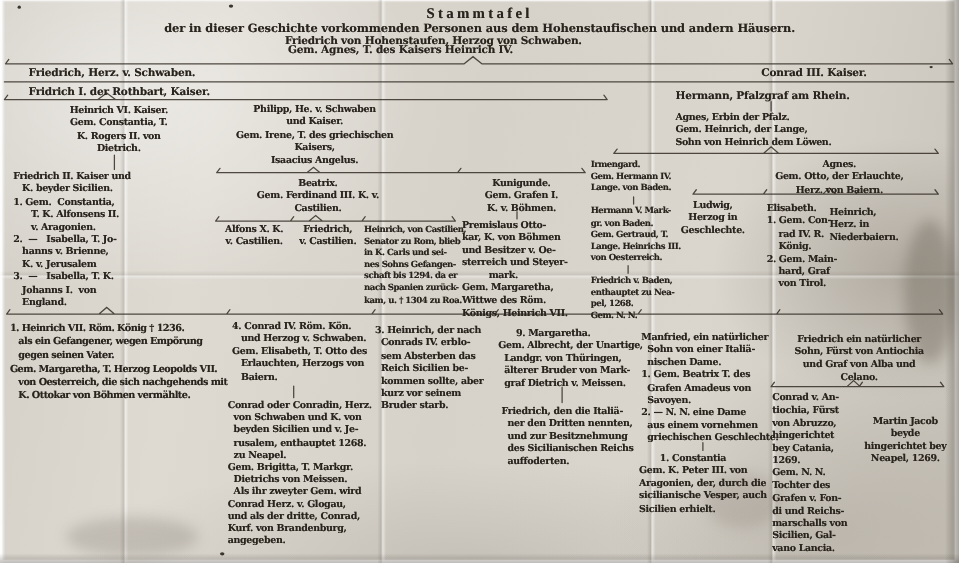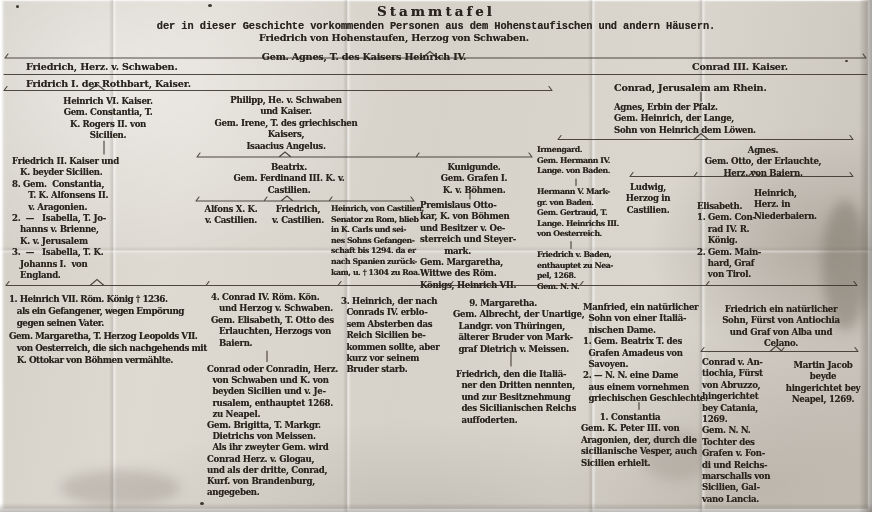--- a/index.html
+++ b/index.html
@@ -32,22 +32,22 @@
   .speck{position:absolute;border-radius:50%;background:#3a352d;}
   .blk{
     position:absolute;white-space:pre;font-weight:700;color:#29241d;
     font-size:8.6px;line-height:11.4px;letter-spacing:-0.3px;
     text-shadow:0 0 .5px rgba(41,36,29,.55);
   }
   .c{text-align:center;}
   .lg{font-size:9.6px;letter-spacing:-0.2px;}
   .tight{font-size:8.8px;letter-spacing:-0.5px;line-height:12.2px;}
   .xs{font-size:7.8px;letter-spacing:-0.45px;line-height:10.6px;}
-  .t1{font-size:13.5px;letter-spacing:3px;}
-  .t2{font-size:10.4px;letter-spacing:-0.1px;font-family:Liberation Mono, monospace;}
+  .t1{font-size:13.5px;letter-spacing:3px;font-family:Liberation Serif, serif;}
+  .t2{font-size:10.4px;letter-spacing:-0.1px;}
   svg.lines{position:absolute;left:0;top:0;pointer-events:none;}
 </style>
 </head>
 <body>
 
 <div class="paper"></div>
 
 <div class="crease" style="left:109px"></div>
 <div class="crease" style="left:343px"></div>
 <div class="crease" style="left:588px"></div>
@@ -88,38 +88,38 @@
 
     <path d="M701 351.5 H858 M770 351.5 L776 346 L782 351.5 M701 351.5 l3 -4 M781 351.5 l3 -4 M858 351.5 l-3 -4"></path>
 
     <path d="M104 141 V154 M470 192.5 V199 M576 179 V185.5 M571 241.5 V248.5 M267 351 V361.5 M511 352 V366 M639 402.5 V409.5"></path>
   </g>
 </svg>
 
 <div class="blk c t1" style="left:0;top:6px;width:872px">Stammtafel</div>
 <div class="blk c t2" style="left:0;top:21px;width:872px">der in dieser Geschichte vorkommenden Personen aus dem Hohenstaufischen und andern Häusern.</div>
 <div class="blk c lg" style="left:0;top:32px;width:788px">Friedrich von Hohenstaufen, Herzog von Schwaben.</div>
-<div class="blk c lg" style="left:0;top:51px;width:728px">Gem. Agnes, T. des Kaisers Heinrich IV.</div>
+<div class="blk c lg" style="left:0;top:40px;width:728px">Gem. Agnes, T. des Kaisers Heinrich IV.</div>
 
 <div class="blk lg" style="left:26px;top:61px">Friedrich, Herz. v. Schwaben.</div>
 <div class="blk lg" style="left:692px;top:61px">Conrad III. Kaiser.</div>
 
 <div class="blk lg" style="left:26px;top:78px">Fridrich I. der Rothbart, Kaiser.</div>
-<div class="blk lg" style="left:614px;top:82px">Conrad, Jerusalem am Rhein.</div>
+<div class="blk lg" style="left:614px;top:82px">Hermann, Pfalzgraf am Rhein.</div>
 <div class="blk" style="left:614px;top:102px">Agnes, Erbin der Pfalz.
 Gem. Heinrich, der Lange,
 Sohn von Heinrich dem Löwen.</div>
 
 <div class="blk c" style="left:28px;top:96px;width:160px">Heinrich VI. Kaiser.
 Gem. Constantia, T.
 K. Rogers II. von
-Sicilien.</div>
+Dietrich.</div>
 <div class="blk" style="left:12px;top:156px;width:180px">Friedrich II. Kaiser und
    K. beyder Sicilien.
-8. Gem.  Constantia,
+1. Gem.  Constantia,
       T. K. Alfonsens II.
       v. Aragonien.
 2.  —   Isabella, T. Jo-
    hanns v. Brienne,
    K. v. Jerusalem
 3.  —   Isabella, T. K.
    Johanns I.  von
    England.</div>
 <div class="blk c" style="left:197px;top:95px;width:178px">Philipp, He. v. Schwaben
 und Kaiser.
@@ -163,22 +163,22 @@
 von Oesterreich.</div>
 <div class="blk xs" style="left:537px;top:250px">Friedrich v. Baden,
 enthauptet zu Nea-
 pel, 1268.
 Gem. N. N.</div>
 <div class="blk c" style="left:668px;top:145px;width:190px">Agnes.
 Gem. Otto, der Erlauchte,
 Herz. von Baiern.</div>
 <div class="blk c" style="left:610px;top:182px;width:76px">Ludwig,
 Herzog in
-Castilien.</div>
-<div class="blk" style="left:697px;top:201px;width:82px">Elisabeth.
+Geschlechte.</div>
+<div class="blk" style="left:697px;top:185px;width:82px">Elisabeth.
 1. Gem. Con-
     rad IV. R.
     König.
 2. Gem. Main-
     hard, Graf
     von Tirol.</div>
 <div class="blk" style="left:754px;top:188px;width:84px">Heinrich,
 Herz. in
 Niederbaiern.</div>
 
@@ -246,16 +246,16 @@
 hingerichtet
 bey Catania,
 1269.
 Gem. N. N.
 Tochter des
 Grafen v. Fon-
 di und Reichs-
 marschalls von
 Sicilien, Gal-
 vano Lancia.</div>
-<div class="blk c" style="left:780px;top:360px;width:86px">Martin Jacob
+<div class="blk c" style="left:780px;top:378px;width:86px">Martin Jacob
 beyde
 hingerichtet bey
 Neapel, 1269.</div>
 
 </body></html>

